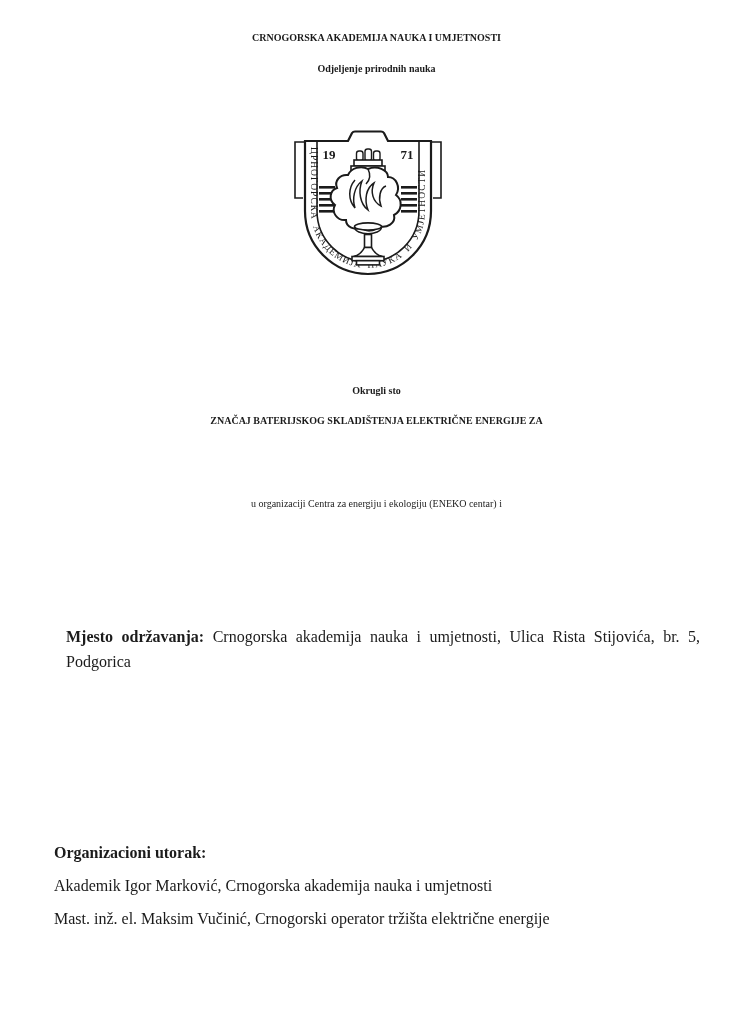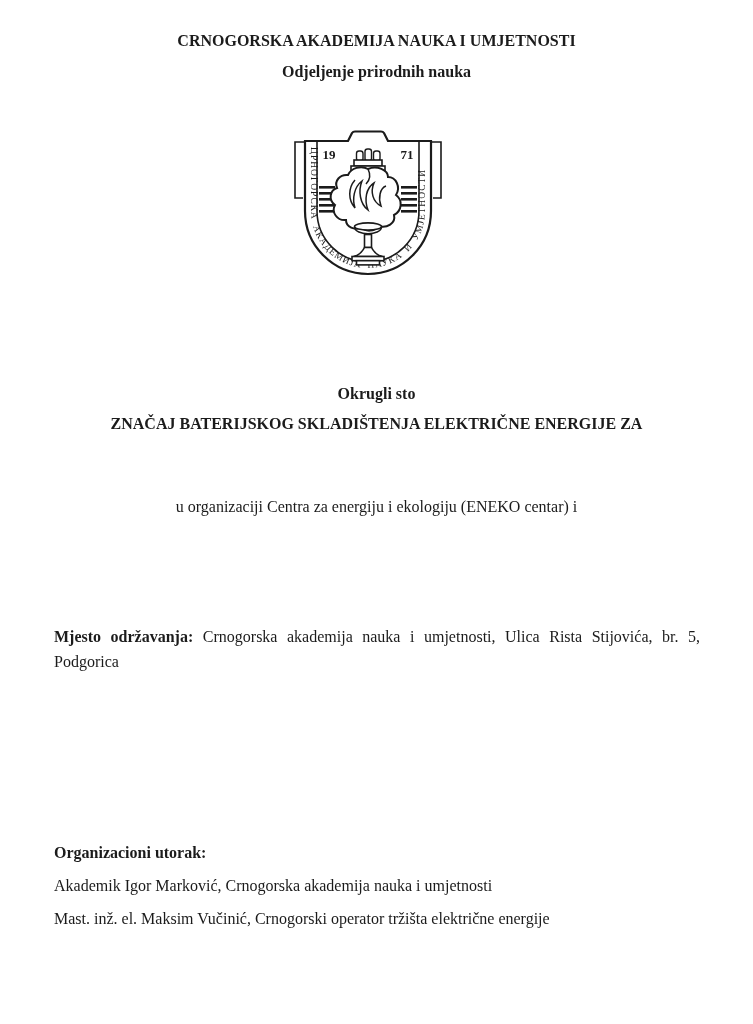--- a/index.html
+++ b/index.html
@@ -7,31 +7,31 @@
     position:relative;
     width:753px; height:1024px;
     background:#ffffff;
     color:#1b1b1b;
     font-family:"Liberation Serif","DejaVu Serif",serif;
     overflow:hidden;
   }
   .center-line {
     position:absolute; left:0; right:0;
     text-align:center;
-    font-size:16px;
+    font-size:10px;
     white-space:nowrap;
   }
   .bold { font-weight:bold; }
   .para {
     position:absolute; left:54px; right:53px;
     margin:0;
     font-size:16px;
     line-height:24.5px;
   }
-  .justify { text-align:justify; }
+  .justify { text-align:justify;margin-left:12px; }
   .seal {
     position:absolute;
     left:291px; top:127px;
     width:154px; height:152px;
   }
   .seal .ink   { stroke:#1b1b1b; fill:none; }
   .seal .inkf  { stroke:#1b1b1b; fill:#ffffff; }
   .seal .solid { fill:#1b1b1b; stroke:none; }
   .seal text {
     font-family:"Liberation Serif","DejaVu Serif",serif;

